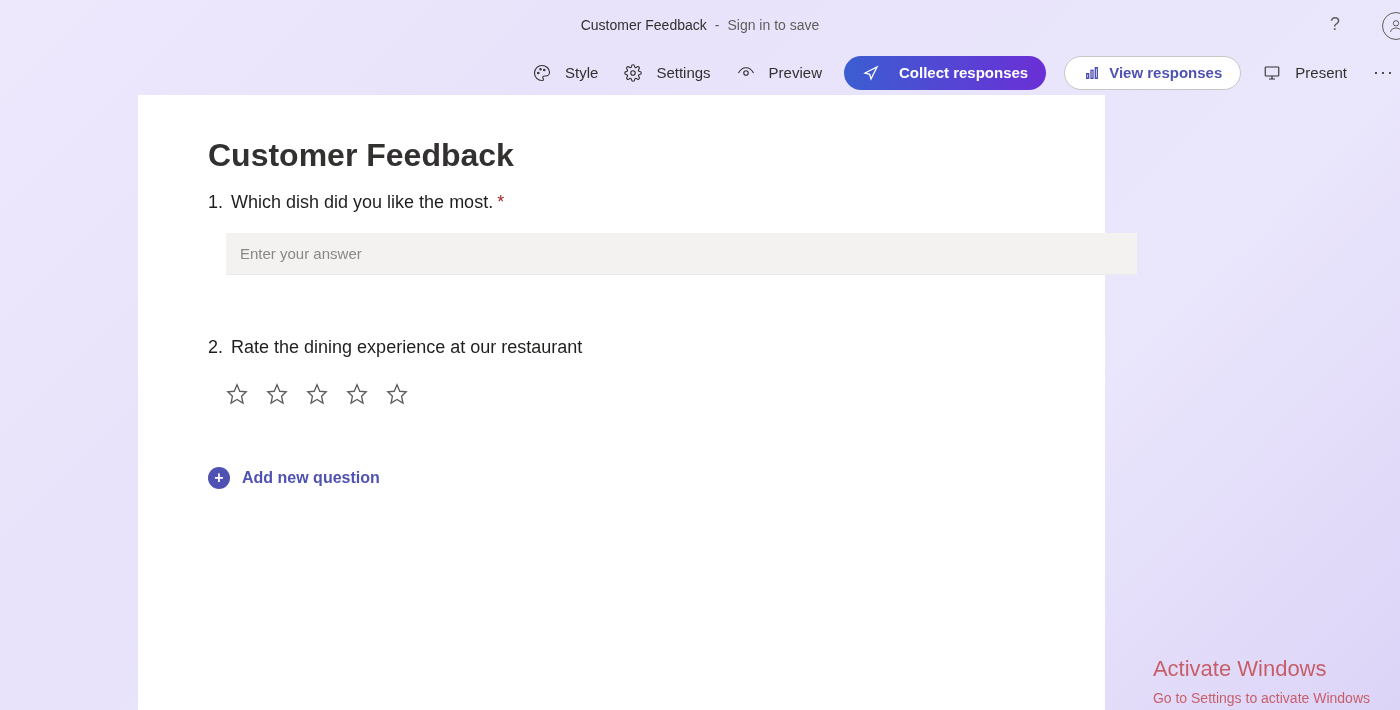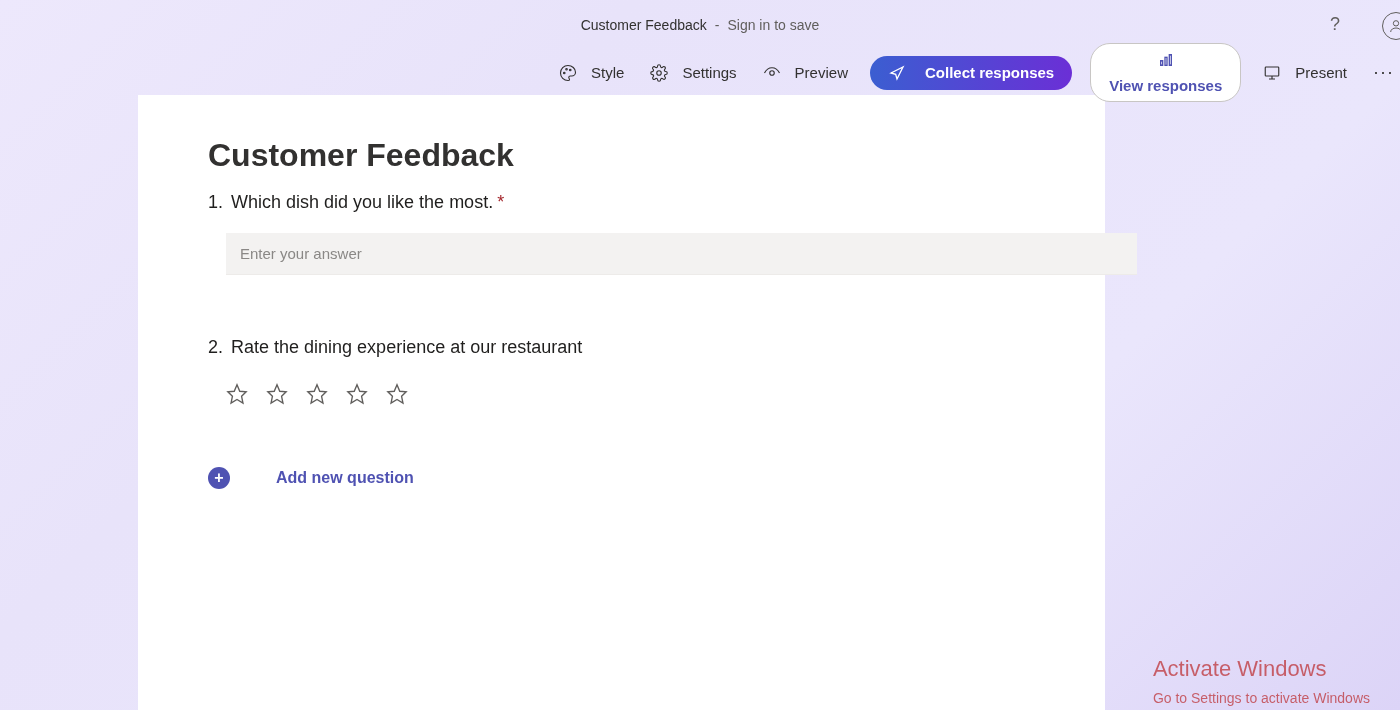--- a/index.html
+++ b/index.html
@@ -98,21 +98,20 @@
       border: 1px solid #c8c6c4;
       border-radius: 20px;
       padding: 7px 18px;
       font-size: 15px;
       font-weight: 600;
       color: #4f52b2;
       display: flex;
       align-items: center;
       gap: 8px;
       cursor: pointer;
-      flex-direction: column;
     }
     .more-dots {
       font-size: 18px;
       letter-spacing: 1px;
       color: #323130;
       cursor: pointer;
       padding: 0 4px;
       margin-right: -2px;
     }
     .form-canvas {
@@ -191,21 +190,20 @@
       display: flex;
       align-items: center;
       justify-content: center;
       font-size: 16px;
       font-weight: bold;
     }
     .add-label {
       font-size: 16px;
       font-weight: 600;
       color: #4f52b2;
-      margin-left: 34px;
     }
     .watermark {
       position: absolute;
       right: 30px;
       bottom: 4px;
       color: #b91c1c;
       opacity: 0.65;
     }
     .watermark .wm-title {
       font-size: 22px;

